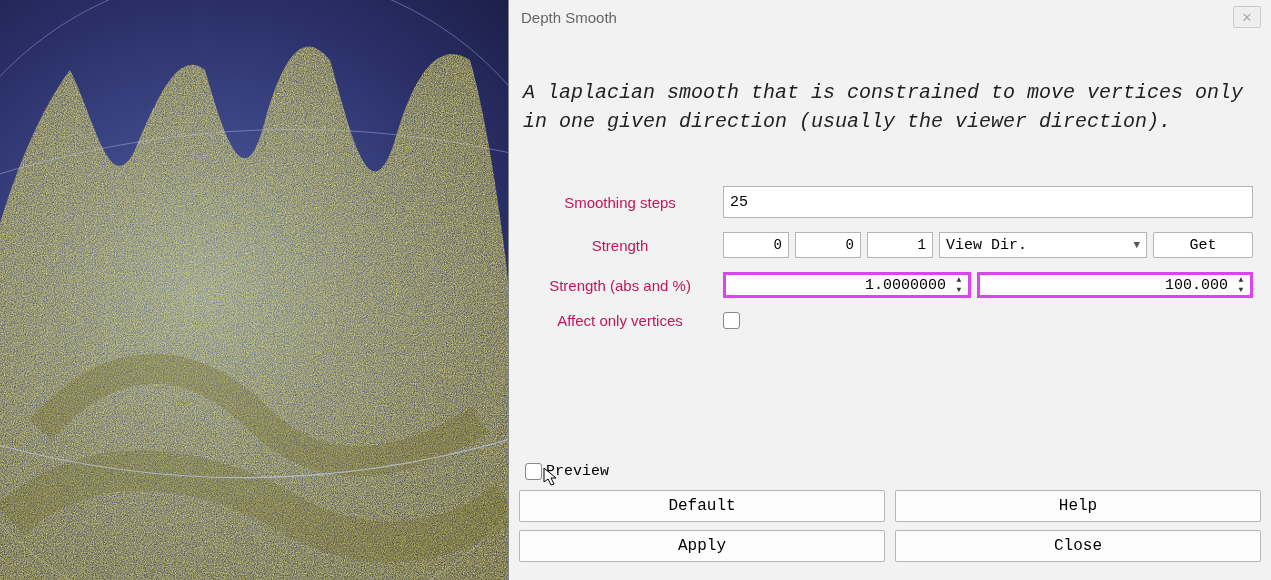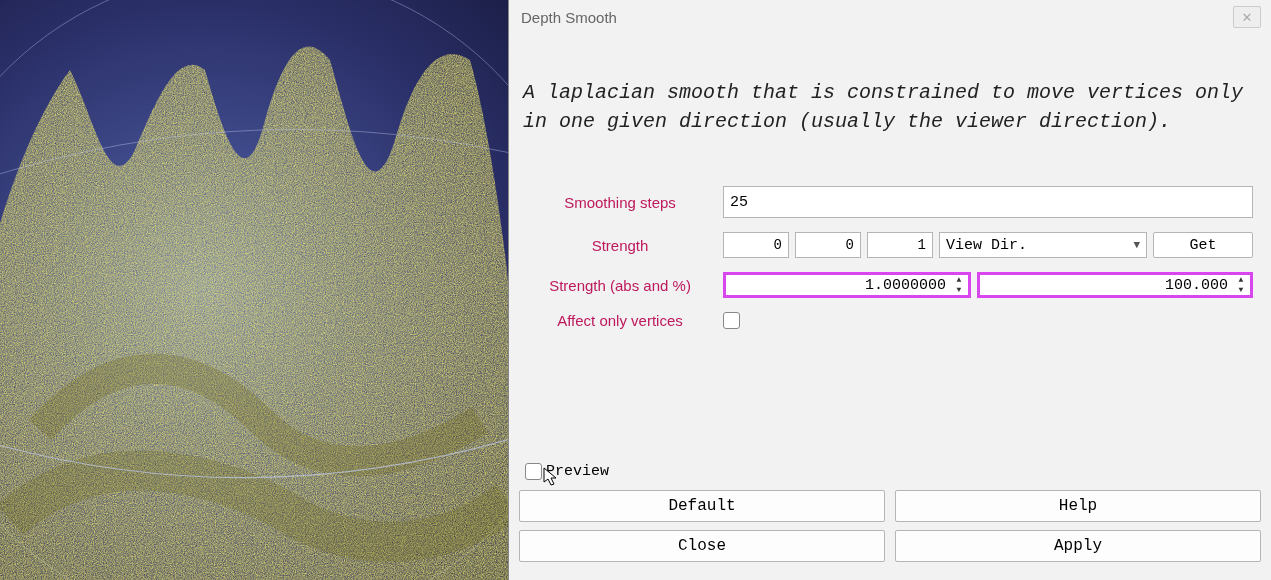--- a/index.html
+++ b/index.html
@@ -174,21 +174,21 @@
       <div class="btnrow">
         <div class="btn big">
             <span>Default</span>
           </div>
         <div class="btn big">
             <span>Help</span>
           </div>
       </div>
       <div class="btnrow">
         <div class="btn big">
-            <span>Close</span>
+            <span>Apply</span>
           </div>
         <div class="btn big">
-            <span>Apply</span>
+            <span>Close</span>
           </div>
       </div>
     </div>
   </div>
 </div>
 
 </body></html>

